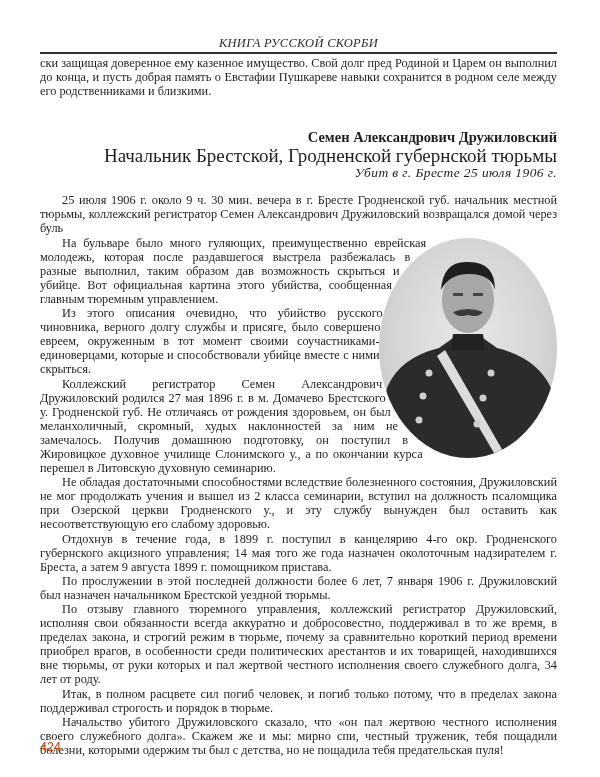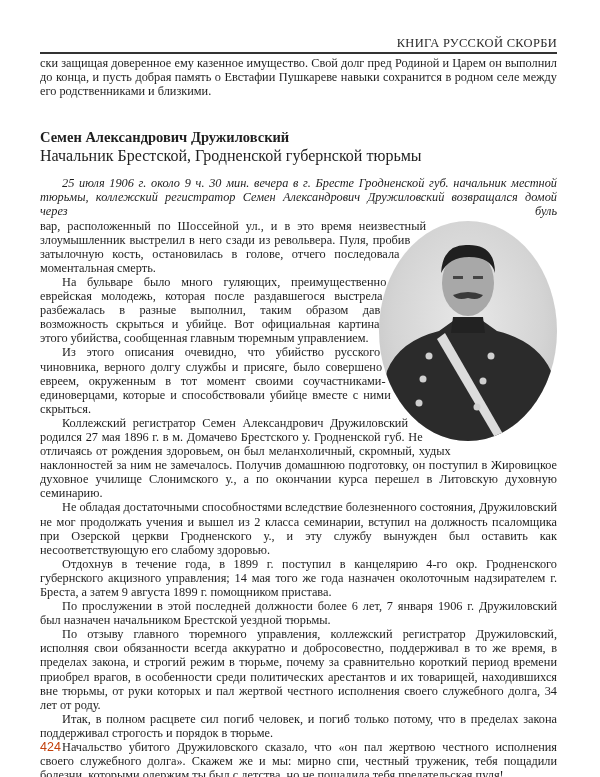--- a/index.html
+++ b/index.html
@@ -1,69 +1,69 @@
 <!DOCTYPE html>
 <html><head>
 <meta charset="utf-8">
 <style>
   html, body { margin:0; padding:0; background:#ffffff; }
   body { width:600px; height:777px; position:relative; overflow:hidden; color:#1e1e1e;
          font-family:"Liberation Serif","DejaVu Serif",serif; }
-  .running-head { position:absolute; left:40px; top:36px; width:517px; text-align:right;
-         font-size:12.5px; letter-spacing:0.3px; color:#2a2a2a; }
+  .running-head { position:absolute; left:40px; top:36px; width:517px; text-align:center;
+         font-style:italic; font-size:12.5px; letter-spacing:0.3px; color:#2a2a2a; }
   .rule { position:absolute; left:40px; top:52px; width:517px; height:1.5px; background:#333; }
   .body { position:absolute; left:40px; top:56px; width:517px; font-size:12.3px; line-height:14.1px; text-align:justify; }
   .body p { margin:0; }
   .indent { text-indent:22px; }
-  .title-block { text-align:left; margin-top:30px; margin-bottom:12px; }
+  .title-block { text-align:right; margin-top:30px; margin-bottom:12px; }
   .name { font-weight:bold; font-size:14.5px; line-height:19px; }
-  .position { font-size:16px; line-height:17px; }
+  .position { font-size:19px; line-height:17px; }
   .killed { font-style:italic; font-size:13.5px; line-height:17px; letter-spacing:0.4px; }
   .photo { float:right; width:185px; height:226px; margin:22px 0 0 10px; shape-outside:ellipse(46% 50% at 55% 50%); }
   .oval { width:178px; height:220px; margin-left:7px; border-radius:50%;
           background: radial-gradient(ellipse at 50% 45%, #e8e8e8 0%, #d4d4d4 60%, #bdbdbd 100%); position:relative; overflow:hidden; }
   .oval svg { position:absolute; left:0; top:0; }
   .page-number { position:absolute; left:40px; top:740px; font-family:"Liberation Sans","DejaVu Sans",sans-serif; font-size:12.5px; color:#c2410c; }
 </style>
 </head>
 <body>
 
 <div class="running-head">КНИГА РУССКОЙ СКОРБИ</div>
 <div class="rule"></div>
 
 <div class="body">
   <p>ски защищая доверенное ему казенное имущество. Свой долг пред Родиной и Царем он выполнил до конца, и пусть добрая память о Евстафии Пушкареве навыки сохранится в родном селе между его родственниками и близкими.</p>
 
   <div class="title-block">
     <div class="name">Семен Александрович Дружиловский</div>
     <div class="position">Начальник Брестской, Гродненской губернской тюрьмы</div>
+    <div class="killed">Убит в г. Бресте 25 июля 1906 г.</div>
   </div>
 
-  <p class="indent" style="text-align-last: justify; font-style: italic;">25 июля 1906 г. около 9 ч. 30 мин. вечера в г. Бресте Гродненской губ. начальник местной тюрьмы, коллежский регистратор Семен Александрович Дружиловский возвращался домой через буль</p>
+  <p class="indent" style="text-align-last: justify;">25 июля 1906 г. около 9 ч. 30 мин. вечера в г. Бресте Гродненской губ. начальник местной тюрьмы, коллежский регистратор Семен Александрович Дружиловский возвращался домой через буль</p>
 <div class="photo" title="Портрет Семена Александровича Дружиловского в мундире" style="margin-top: 2px;">
       <div class="oval">
         <svg width="178" height="220" viewBox="0 0 178 220">
           <path d="M-5 220 L8 150 Q20 120 60 110 L74 100 L104 100 L118 110 Q158 120 172 150 L185 220 Z" fill="#2b2b2b"></path>
           <path d="M74 96 L104 96 L106 112 L72 112 Z" fill="#222"></path>
           <ellipse cx="89" cy="62" rx="26" ry="33" fill="#a8a8a8"></ellipse>
           <path d="M62 52 Q64 22 90 24 Q116 24 116 52 Q112 36 90 36 Q70 36 62 52 Z" fill="#1f1f1f"></path>
           <path d="M74 74 Q89 68 104 74 Q100 80 89 77 Q78 80 74 74 Z" fill="#3a3a3a"></path>
           <rect x="74" y="55" width="10" height="3" fill="#444"></rect>
           <rect x="94" y="55" width="10" height="3" fill="#444"></rect>
           <path d="M58 118 L66 112 L128 220 L118 220 Z" fill="#dcdcdc"></path>
           <circle cx="50" cy="135" r="3.5" fill="#cfcfcf"></circle>
           <circle cx="44" cy="158" r="3.5" fill="#cfcfcf"></circle>
           <circle cx="40" cy="182" r="3.5" fill="#cfcfcf"></circle>
           <circle cx="112" cy="135" r="3.5" fill="#cfcfcf"></circle>
           <circle cx="104" cy="160" r="3.5" fill="#cfcfcf"></circle>
           <circle cx="98" cy="186" r="3.5" fill="#cfcfcf"></circle>
         </svg>
       </div>
     </div>
-    <p>вар, расположенный по Шоссейной ул., и в это время неизвестный злоумышленник выстрелил в него сзади из револьвера. Пуля, пробив затылочную кость, остановилась в голове, отчего последовала моментальная смерть.</p>
     <p class="indent">На бульваре было много гуляющих, преимущественно еврейская молодежь, которая после раздавшегося выстрела разбежалась в разные выполнил, таким образом дав возможность скрыться и убийце. Вот официальная картина этого убийства, сообщенная главным тюремным управлением.</p>
     <p class="indent">Из этого описания очевидно, что убийство русского чиновника, верного долгу службы и присяге, было совершено евреем, окруженным в тот момент своими соучастниками-единоверцами, которые и способствовали убийце вместе с ними скрыться.</p>
     <p class="indent">Коллежский регистратор Семен Александрович Дружиловский родился 27 мая 1896 г. в м. Домачево Брестского у. Гродненской губ. Не отличаясь от рождения здоровьем, он был меланхоличный, скромный, худых наклонностей за ним не замечалось. Получив домашнюю подготовку, он поступил в Жировицкое духовное училище Слонимского у., а по окончании курса перешел в Литовскую духовную семинарию.</p>
     <p class="indent">Не обладая достаточными способностями вследствие болезненного состояния, Дружиловский не мог продолжать учения и вышел из 2 класса семинарии, вступил на должность псаломщика при Озерской церкви Гродненского у., и эту службу вынужден был оставить как несоответствующую его слабому здоровью.</p>
     <p class="indent">Отдохнув в течение года, в 1899 г. поступил в канцелярию 4-го окр. Гродненского губернского акцизного управления; 14 мая того же года назначен околоточным надзирателем г. Бреста, а затем 9 августа 1899 г. помощником пристава.</p>
     <p class="indent">По прослужении в этой последней должности более 6 лет, 7 января 1906 г. Дружиловский был назначен начальником Брестской уездной тюрьмы.</p>
     <p class="indent">По отзыву главного тюремного управления, коллежский регистратор Дружиловский, исполняя свои обязанности всегда аккуратно и добросовестно, поддерживал в то же время, в пределах закона, и строгий режим в тюрьме, почему за сравнительно короткий период времени приобрел врагов, в особенности среди политических арестантов и их товарищей, находившихся вне тюрьмы, от руки которых и пал жертвой честного исполнения своего служебного долга, 34 лет от роду.</p>
     <p class="indent">Итак, в полном расцвете сил погиб человек, и погиб только потому, что в пределах закона поддерживал строгость и порядок в тюрьме.</p>
     <p class="indent">Начальство убитого Дружиловского сказало, что «он пал жертвою честного исполнения своего служебного долга». Скажем же и мы: мирно спи, честный труженик, тебя пощадили болезни, которыми одержим ты был с детства, но не пощадила тебя предательская пуля!</p>
   </div>

